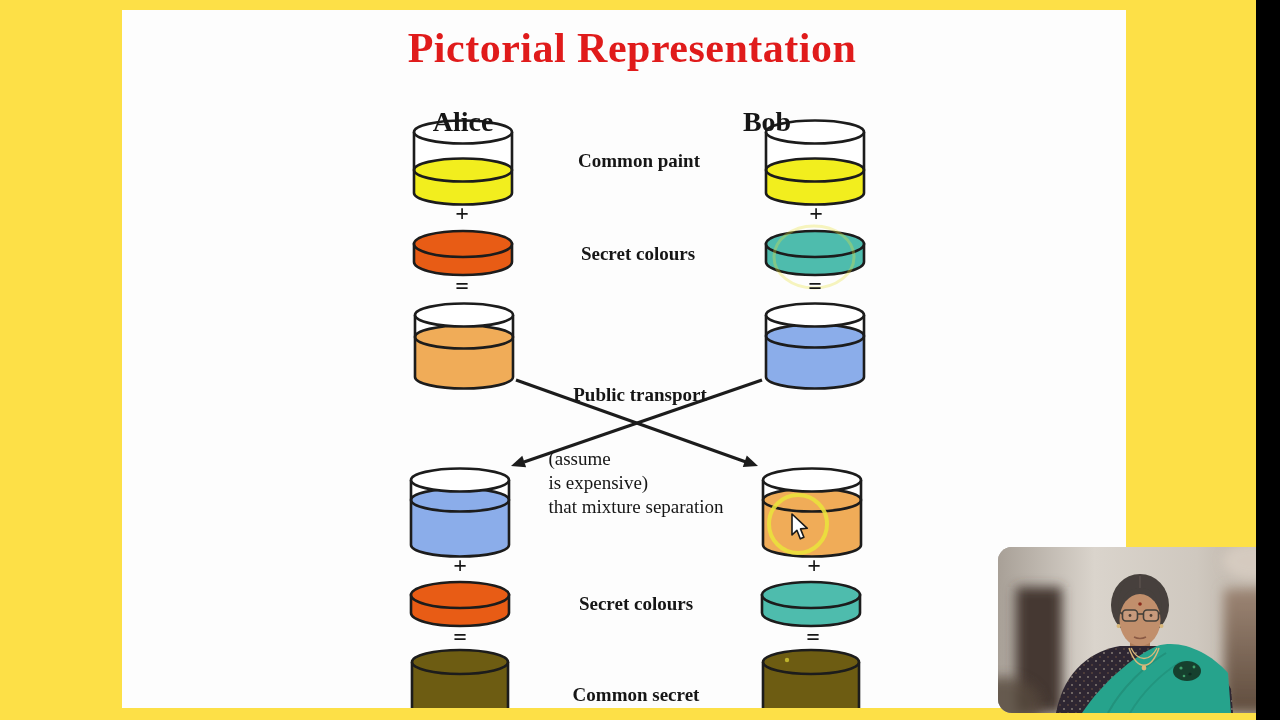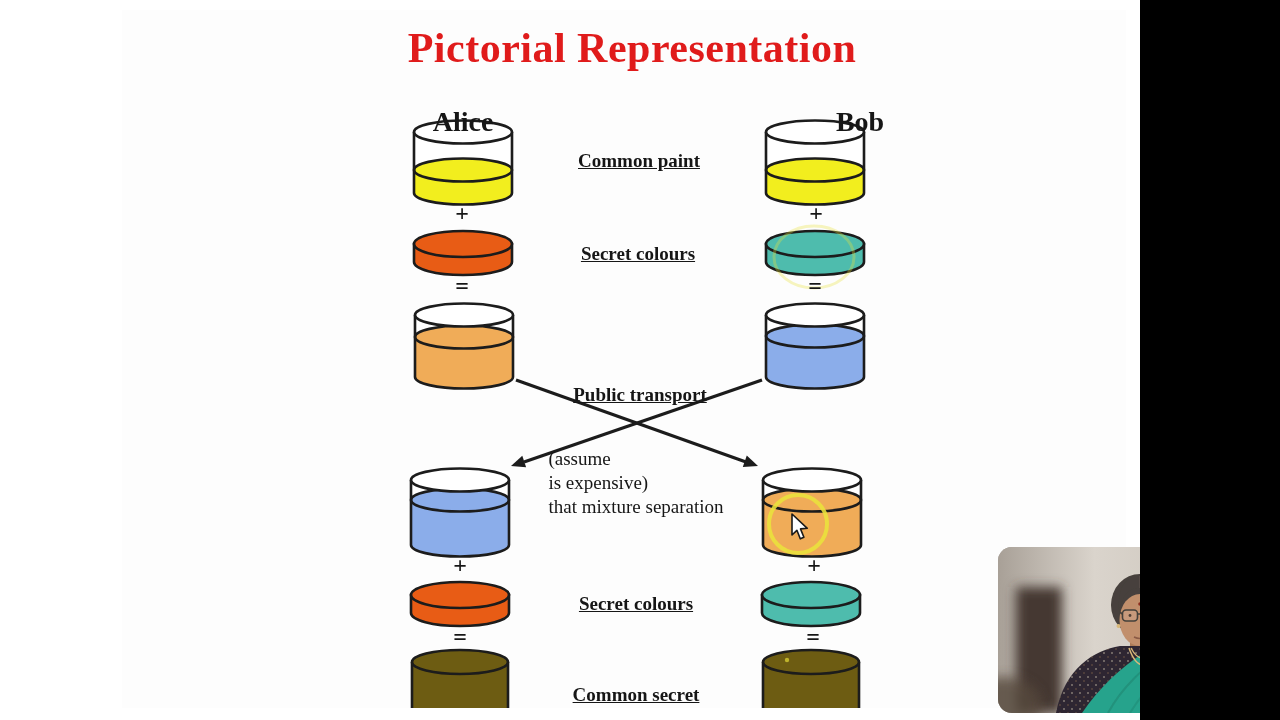--- a/index.html
+++ b/index.html
@@ -1,23 +1,23 @@
 <!DOCTYPE html>
 <html><head>
 <meta charset="utf-8">
 <style>
   html,body{margin:0;padding:0;background:#000;}
-  .stage{position:relative;width:1140px;height:720px;background:#ffffff;overflow:hidden;
+  .stage{position:relative;width:1256px;height:720px;background:#fde047;overflow:hidden;
          font-family:"Liberation Serif","DejaVu Serif",serif;}
   .slide{position:absolute;left:122px;top:10px;width:1004px;height:698px;background:#fdfdfd;}
   svg.diagram{position:absolute;left:0;top:0;}
   .txt{position:absolute;transform:translateX(-50%);white-space:nowrap;color:#161616;line-height:1;}
   .title{font-size:42px;font-weight:bold;letter-spacing:.5px;}
   .colhead{font-size:28px;font-weight:bold;margin-top:26px;}
-  .lbl{font-size:19px;font-weight:bold;text-decoration:underline;}
+  .lbl{font-size:19px;font-weight:bold;}
   .assume{font-size:19px;font-weight:normal;line-height:24px;text-align:left;}
   .op{font-size:24px;font-weight:bold;}
   .st{stroke:#1c1c1c;stroke-width:2.6;}
   .arrow{stroke:#1c1c1c;stroke-width:3.2;}
   .webcam{position:absolute;left:998px;top:547px;width:276px;height:166px;border-radius:14px;
           overflow:hidden;box-shadow:inset 0 0 16px rgba(0,0,0,.35);background:#cfc8bf;}
 </style>
 </head>
 <body>
 
@@ -112,21 +112,21 @@
     </g>
 
     <g>
       <path d="M792,514 l0,21 l4.9,-4.7 l3.4,8.5 l3.6,-1.6 l-3.4,-8.3 l6.8,-0.6 Z" fill="#ffffff" stroke="#1a1a1a" stroke-width="1.6" stroke-linejoin="round"></path>
     </g>
   </svg>
 
   <div class="txt title" style="left: 632px; top: 27px; color: rgb(224, 27, 27);">Pictorial Representation</div>
 
   <div class="txt colhead" style="left:463px;top:82px;">Alice</div>
-  <div class="txt colhead" style="left:860px;top:82px;">Bob</div>
+  <div class="txt colhead" style="left:767px;top:82px;">Bob</div>
 
   <div class="txt lbl" style="left:639px;top:151px;">Common paint</div>
   <div class="txt lbl" style="left:638px;top:244px;">Secret colours</div>
   <div class="txt lbl" style="left:640px;top:385px;">Public transport</div>
 
   <div class="txt assume" style="left:636px;top:447px;">
     <div>(assume</div>
     <div>is expensive)</div>
     <div>that mixture separation</div>
   </div>

